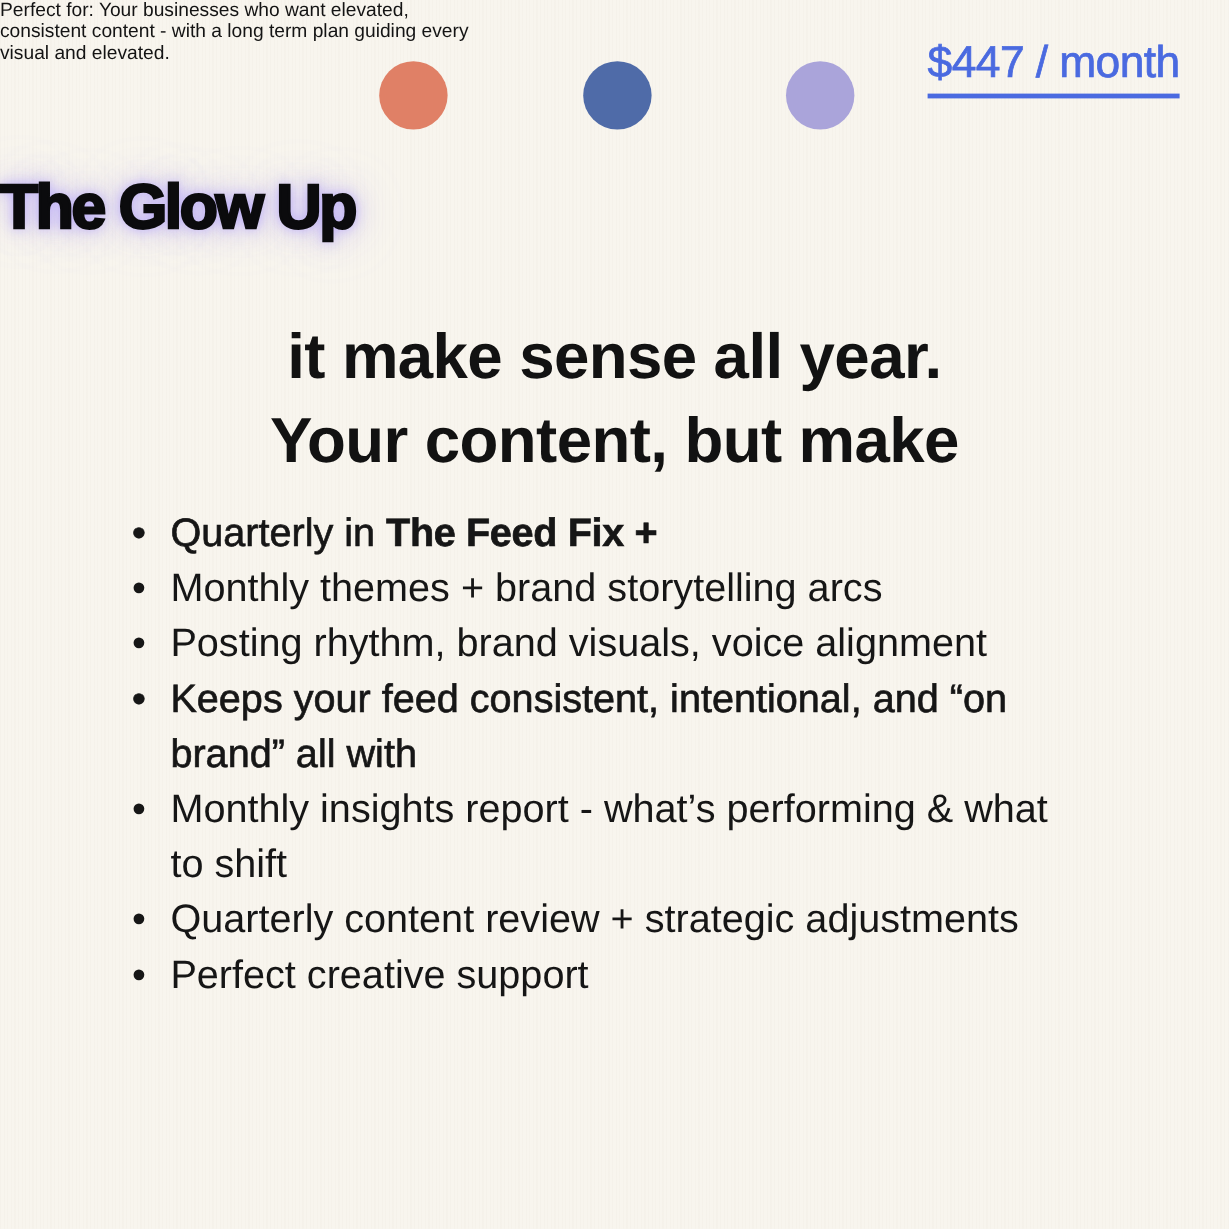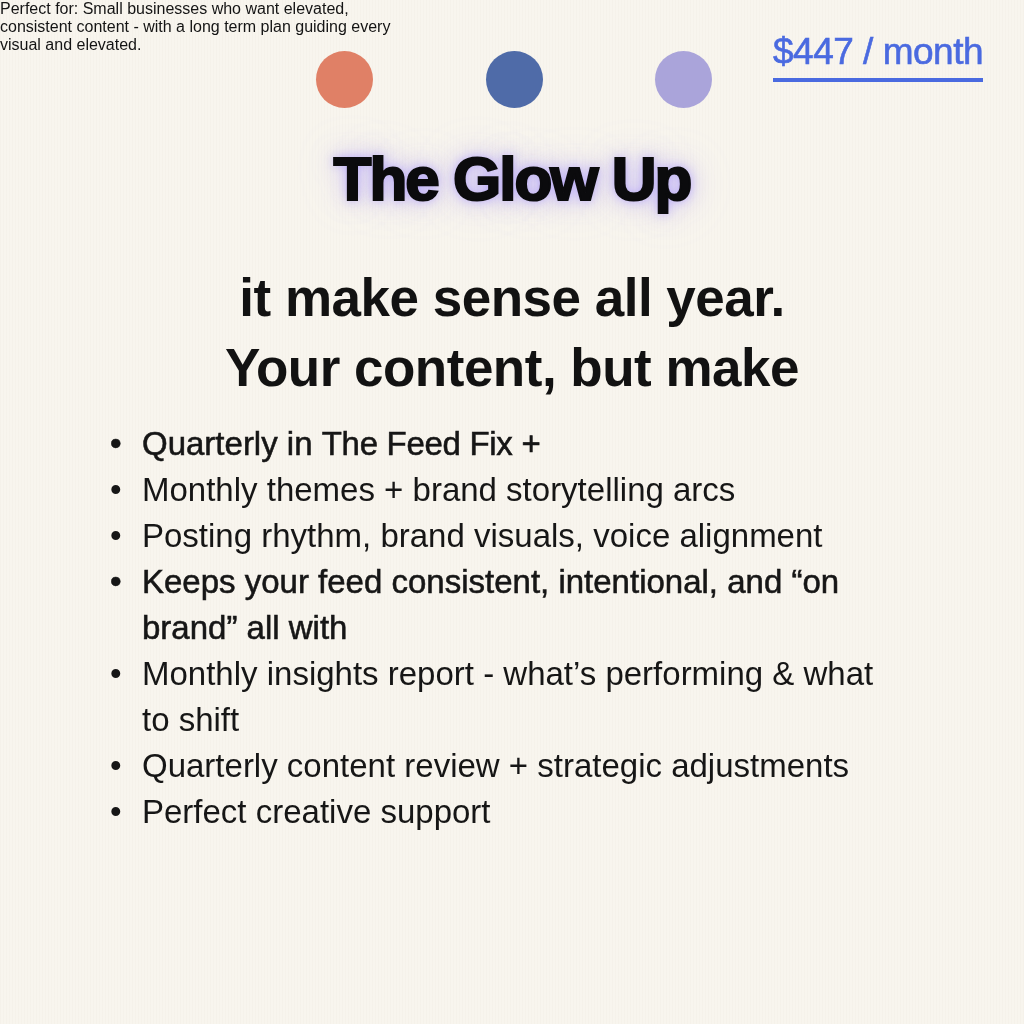--- a/index.html
+++ b/index.html
@@ -45,22 +45,21 @@
     text-decoration: none;
     cursor: pointer;
   }
 
   
   .title {
     position: absolute;
     top: 146px;
     left: 0;
     width: 100%;
-    text-align: center;
-    font-size: 62px;
+    font-size: 52px;
     line-height: 1.05;
     font-weight: 700;
     letter-spacing: -2px;
     color: #0b0b0d;
     -webkit-text-stroke: 2.2px #0b0b0d;
     text-shadow:
       0 0 10px rgba(178,162,250,0.95),
       0 0 22px rgba(178,162,250,0.65),
       0 0 42px rgba(178,162,250,0.40);
   }
@@ -98,21 +97,21 @@
     content: "\2022";
     position: absolute;
     left: 0;
     top: 0;
   }
   .medium {
     font-weight: 500;
     -webkit-text-stroke: 0.55px #161616;
   }
   .bold-part {
-    font-weight: 400;
+    font-weight: 700;
     letter-spacing: -0.3px;
   }
 
   
   .perfect-for {
     position: absolute;
     top: 860px;
     left: 40px;
     right: 40px;
     text-align: center;
@@ -162,18 +161,18 @@
     <li>
       <div>Quarterly content review + strategic adjustments</div>
     </li>
     <li>
       <div>Perfect creative support</div>
     </li>
   </ul>
 
   <p class="perfect-for">
     </p>
-    <div>Perfect for: Small businesses who want elevated,</div>
+    <div>Perfect for: Your businesses who want elevated,</div>
     <div>consistent content - with a long term plan guiding every</div>
     <div>visual and elevated.</div>
   <p></p>
 
 </div>
 
 </body></html>

